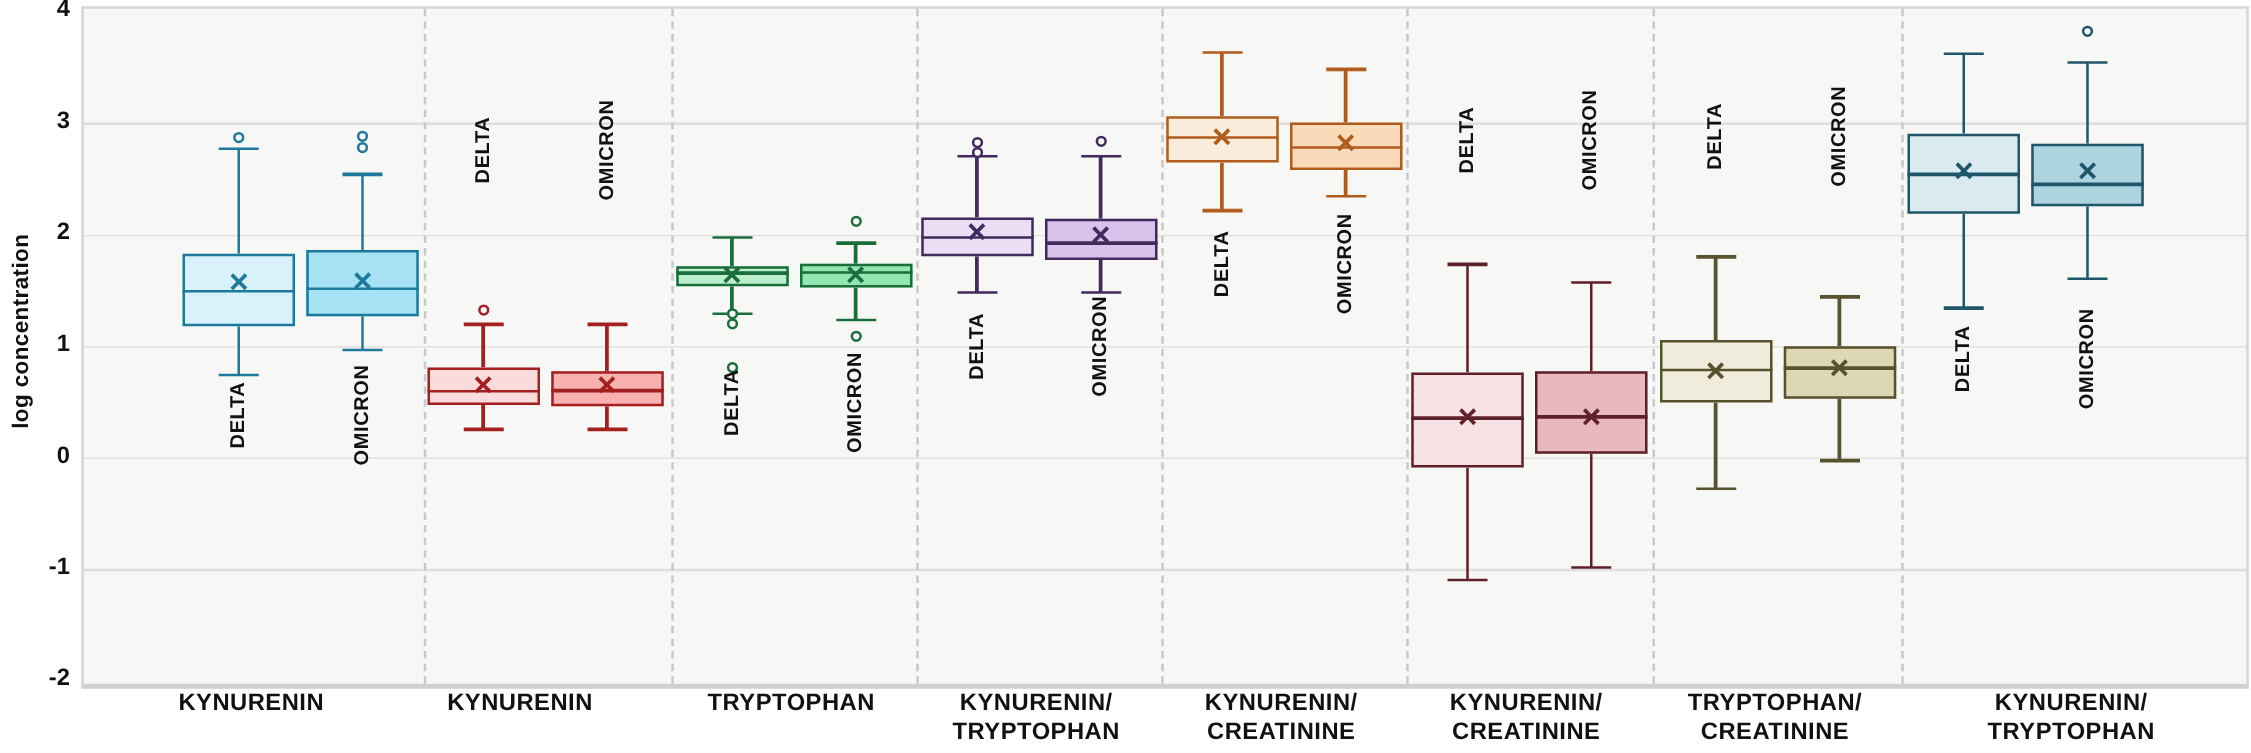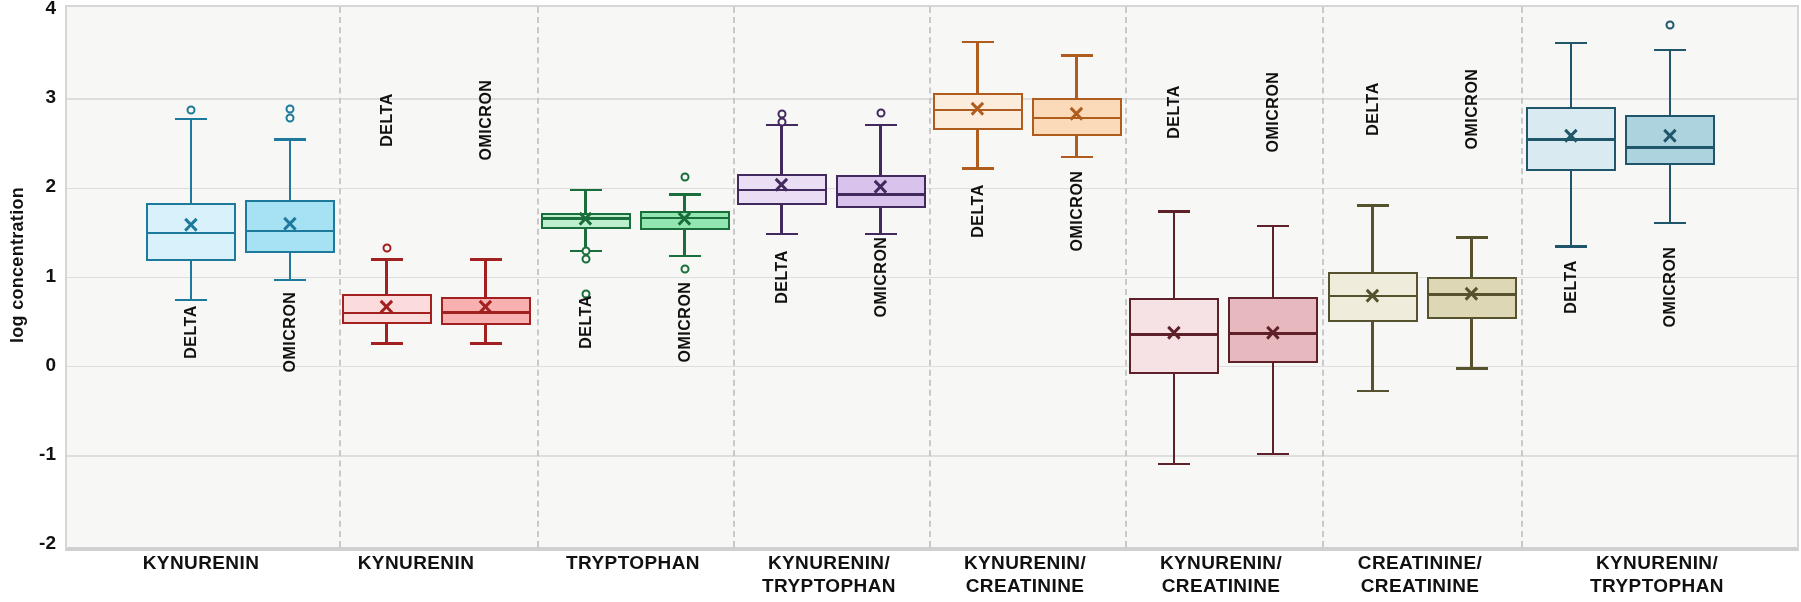--- a/index.html
+++ b/index.html
@@ -261,21 +261,21 @@
       </div>
       <div class="category-label" style="left: 1025px;">
         <div>KYNURENIN/</div>
         <div>CREATININE</div>
       </div>
       <div class="category-label" style="left: 1221px;">
         <div>KYNURENIN/</div>
         <div>CREATININE</div>
       </div>
       <div class="category-label" style="left: 1420px;">
-        <div>CREATININE/</div>
+        <div>TRYPTOPHAN/</div>
         <div>CREATININE</div>
       </div>
       <div class="category-label" style="left: 1657px;">
         <div>KYNURENIN/</div>
         <div>TRYPTOPHAN</div>
       </div>
     </div>
 </div>
 
 </body></html>

